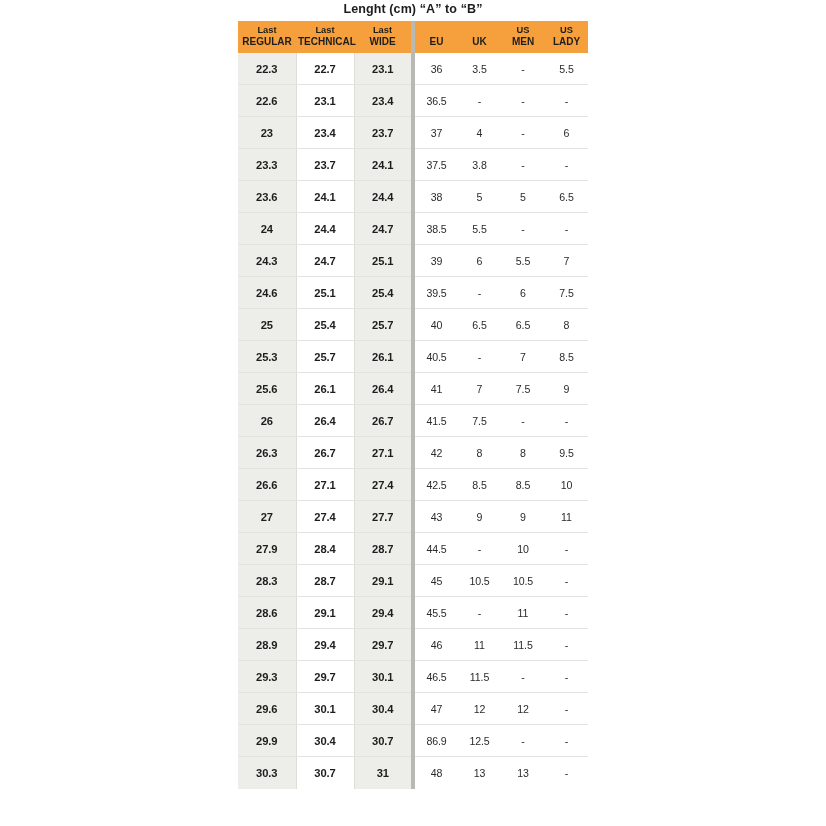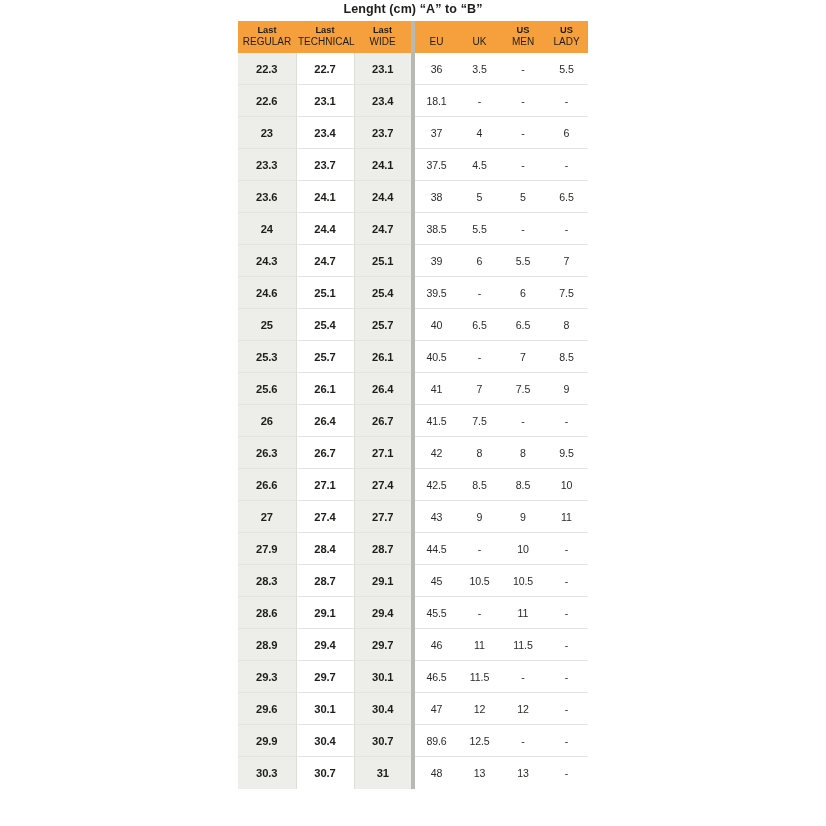--- a/index.html
+++ b/index.html
@@ -62,21 +62,21 @@
   }
   thead th .sub {
     display: block;
     font-size: 9.3px;
     font-weight: bold;
     line-height: 11px;
   }
   thead th .main {
     display: block;
     font-size: 10px;
-    font-weight: normal;
+    font-weight: bold;
     line-height: 12px;
   }
   thead th.gapcol,
   tbody td.gapcol {
     background: #b9b9b4;
     padding: 0;
     border: 0;
     font-size: 0;
     line-height: 0;
   }
@@ -175,42 +175,42 @@
             <td class="rcell">36</td>
             <td class="rcell">3.5</td>
             <td class="rcell">-</td>
             <td class="rcell">5.5</td>
           </tr>
           <tr>
             <td class="lcell">22.6</td>
             <td class="lcell alt">23.1</td>
             <td class="lcell">23.4</td>
             <td class="gapcol"></td>
-            <td class="rcell">18.1</td>
+            <td class="rcell">36.5</td>
             <td class="rcell">-</td>
             <td class="rcell">-</td>
             <td class="rcell">-</td>
           </tr>
           <tr>
             <td class="lcell">23</td>
             <td class="lcell alt">23.4</td>
             <td class="lcell">23.7</td>
             <td class="gapcol"></td>
             <td class="rcell">37</td>
             <td class="rcell">4</td>
             <td class="rcell">-</td>
             <td class="rcell">6</td>
           </tr>
           <tr>
             <td class="lcell">23.3</td>
             <td class="lcell alt">23.7</td>
             <td class="lcell">24.1</td>
             <td class="gapcol"></td>
             <td class="rcell">37.5</td>
-            <td class="rcell">4.5</td>
+            <td class="rcell">3.8</td>
             <td class="rcell">-</td>
             <td class="rcell">-</td>
           </tr>
           <tr>
             <td class="lcell">23.6</td>
             <td class="lcell alt">24.1</td>
             <td class="lcell">24.4</td>
             <td class="gapcol"></td>
             <td class="rcell">38</td>
             <td class="rcell">5</td>
@@ -375,21 +375,21 @@
             <td class="rcell">47</td>
             <td class="rcell">12</td>
             <td class="rcell">12</td>
             <td class="rcell">-</td>
           </tr>
           <tr>
             <td class="lcell">29.9</td>
             <td class="lcell alt">30.4</td>
             <td class="lcell">30.7</td>
             <td class="gapcol"></td>
-            <td class="rcell">89.6</td>
+            <td class="rcell">86.9</td>
             <td class="rcell">12.5</td>
             <td class="rcell">-</td>
             <td class="rcell">-</td>
           </tr>
           <tr>
             <td class="lcell">30.3</td>
             <td class="lcell alt">30.7</td>
             <td class="lcell">31</td>
             <td class="gapcol"></td>
             <td class="rcell">48</td>

